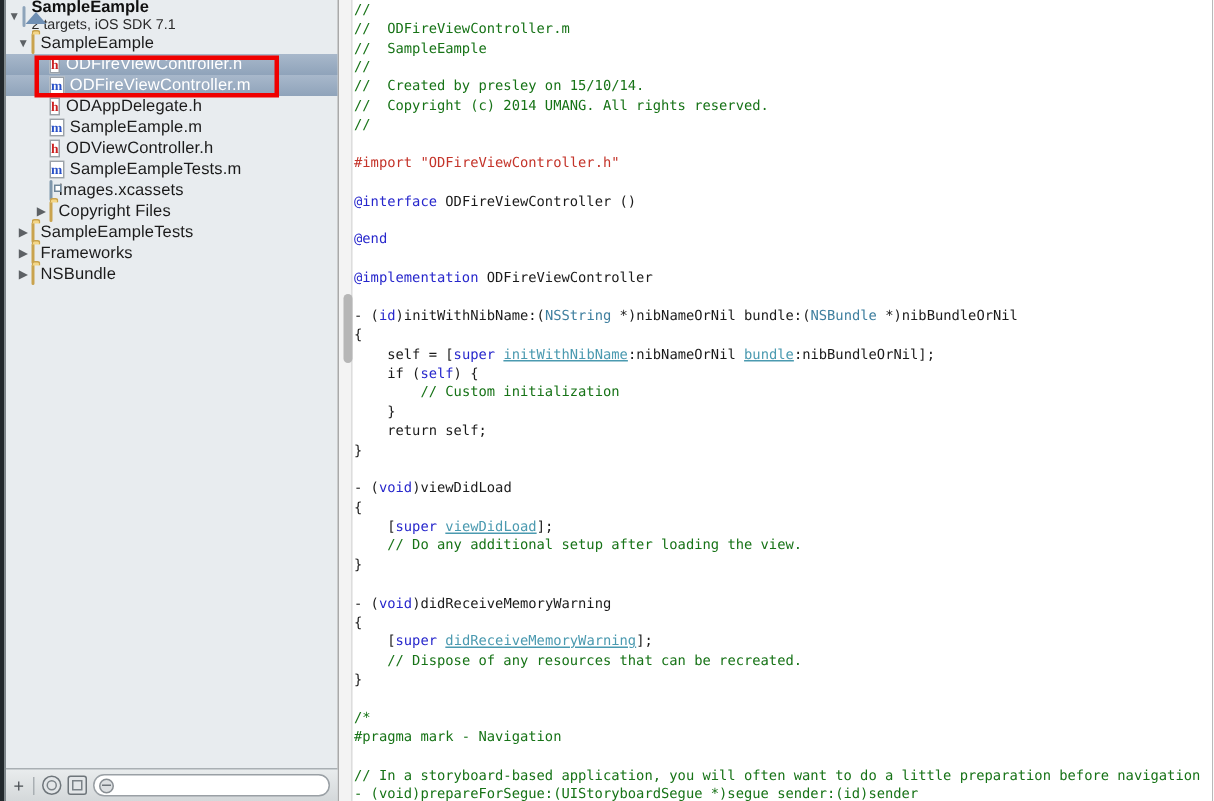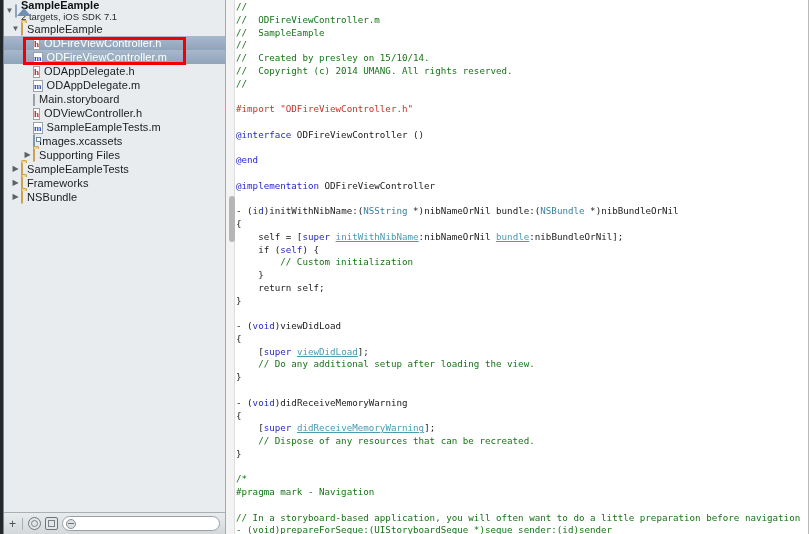--- a/index.html
+++ b/index.html
@@ -347,46 +347,41 @@
             <span class="label">ODFireViewController.m</span>
           </div>
           <div class="row" style="padding-left: 18px;">
             <span class="disc blank">▶</span>
             <span class="ico"><span class="file h">h</span></span>
             <span class="label">ODAppDelegate.h</span>
           </div>
           <div class="row" style="padding-left: 18px;">
             <span class="disc blank">▶</span>
             <span class="ico"><span class="file m">m</span></span>
-            <span class="label">ODAppDelegate.m</span>
-          </div>
-          <div class="row" style="padding-left: 18px;">
-            <span class="disc blank">▶</span>
-            <span class="ico"><span class="file sb"></span></span>
-            <span class="label">Main.storyboard</span>
+            <span class="label">SampleEample.m</span>
           </div>
           <div class="row" style="padding-left: 18px;">
             <span class="disc blank">▶</span>
             <span class="ico"><span class="file h">h</span></span>
             <span class="label">ODViewController.h</span>
           </div>
           <div class="row" style="padding-left: 18px;">
             <span class="disc blank">▶</span>
             <span class="ico"><span class="file m">m</span></span>
             <span class="label">SampleEampleTests.m</span>
           </div>
           <div class="row" style="padding-left: 18px;">
             <span class="disc blank">▶</span>
             <span class="ico"><span class="asset"></span></span>
             <span class="label">Images.xcassets</span>
           </div>
           <div class="row" style="padding-left: 18px;">
             <span class="disc">▶</span>
             <span class="ico"><span class="folder"></span></span>
-            <span class="label">Supporting Files</span>
+            <span class="label">Copyright Files</span>
           </div>
           <div class="row" style="padding-left: 6px;">
             <span class="disc">▶</span>
             <span class="ico"><span class="folder"></span></span>
             <span class="label">SampleEampleTests</span>
           </div>
           <div class="row" style="padding-left: 6px;">
             <span class="disc">▶</span>
             <span class="ico"><span class="folder"></span></span>
             <span class="label">Frameworks</span>

